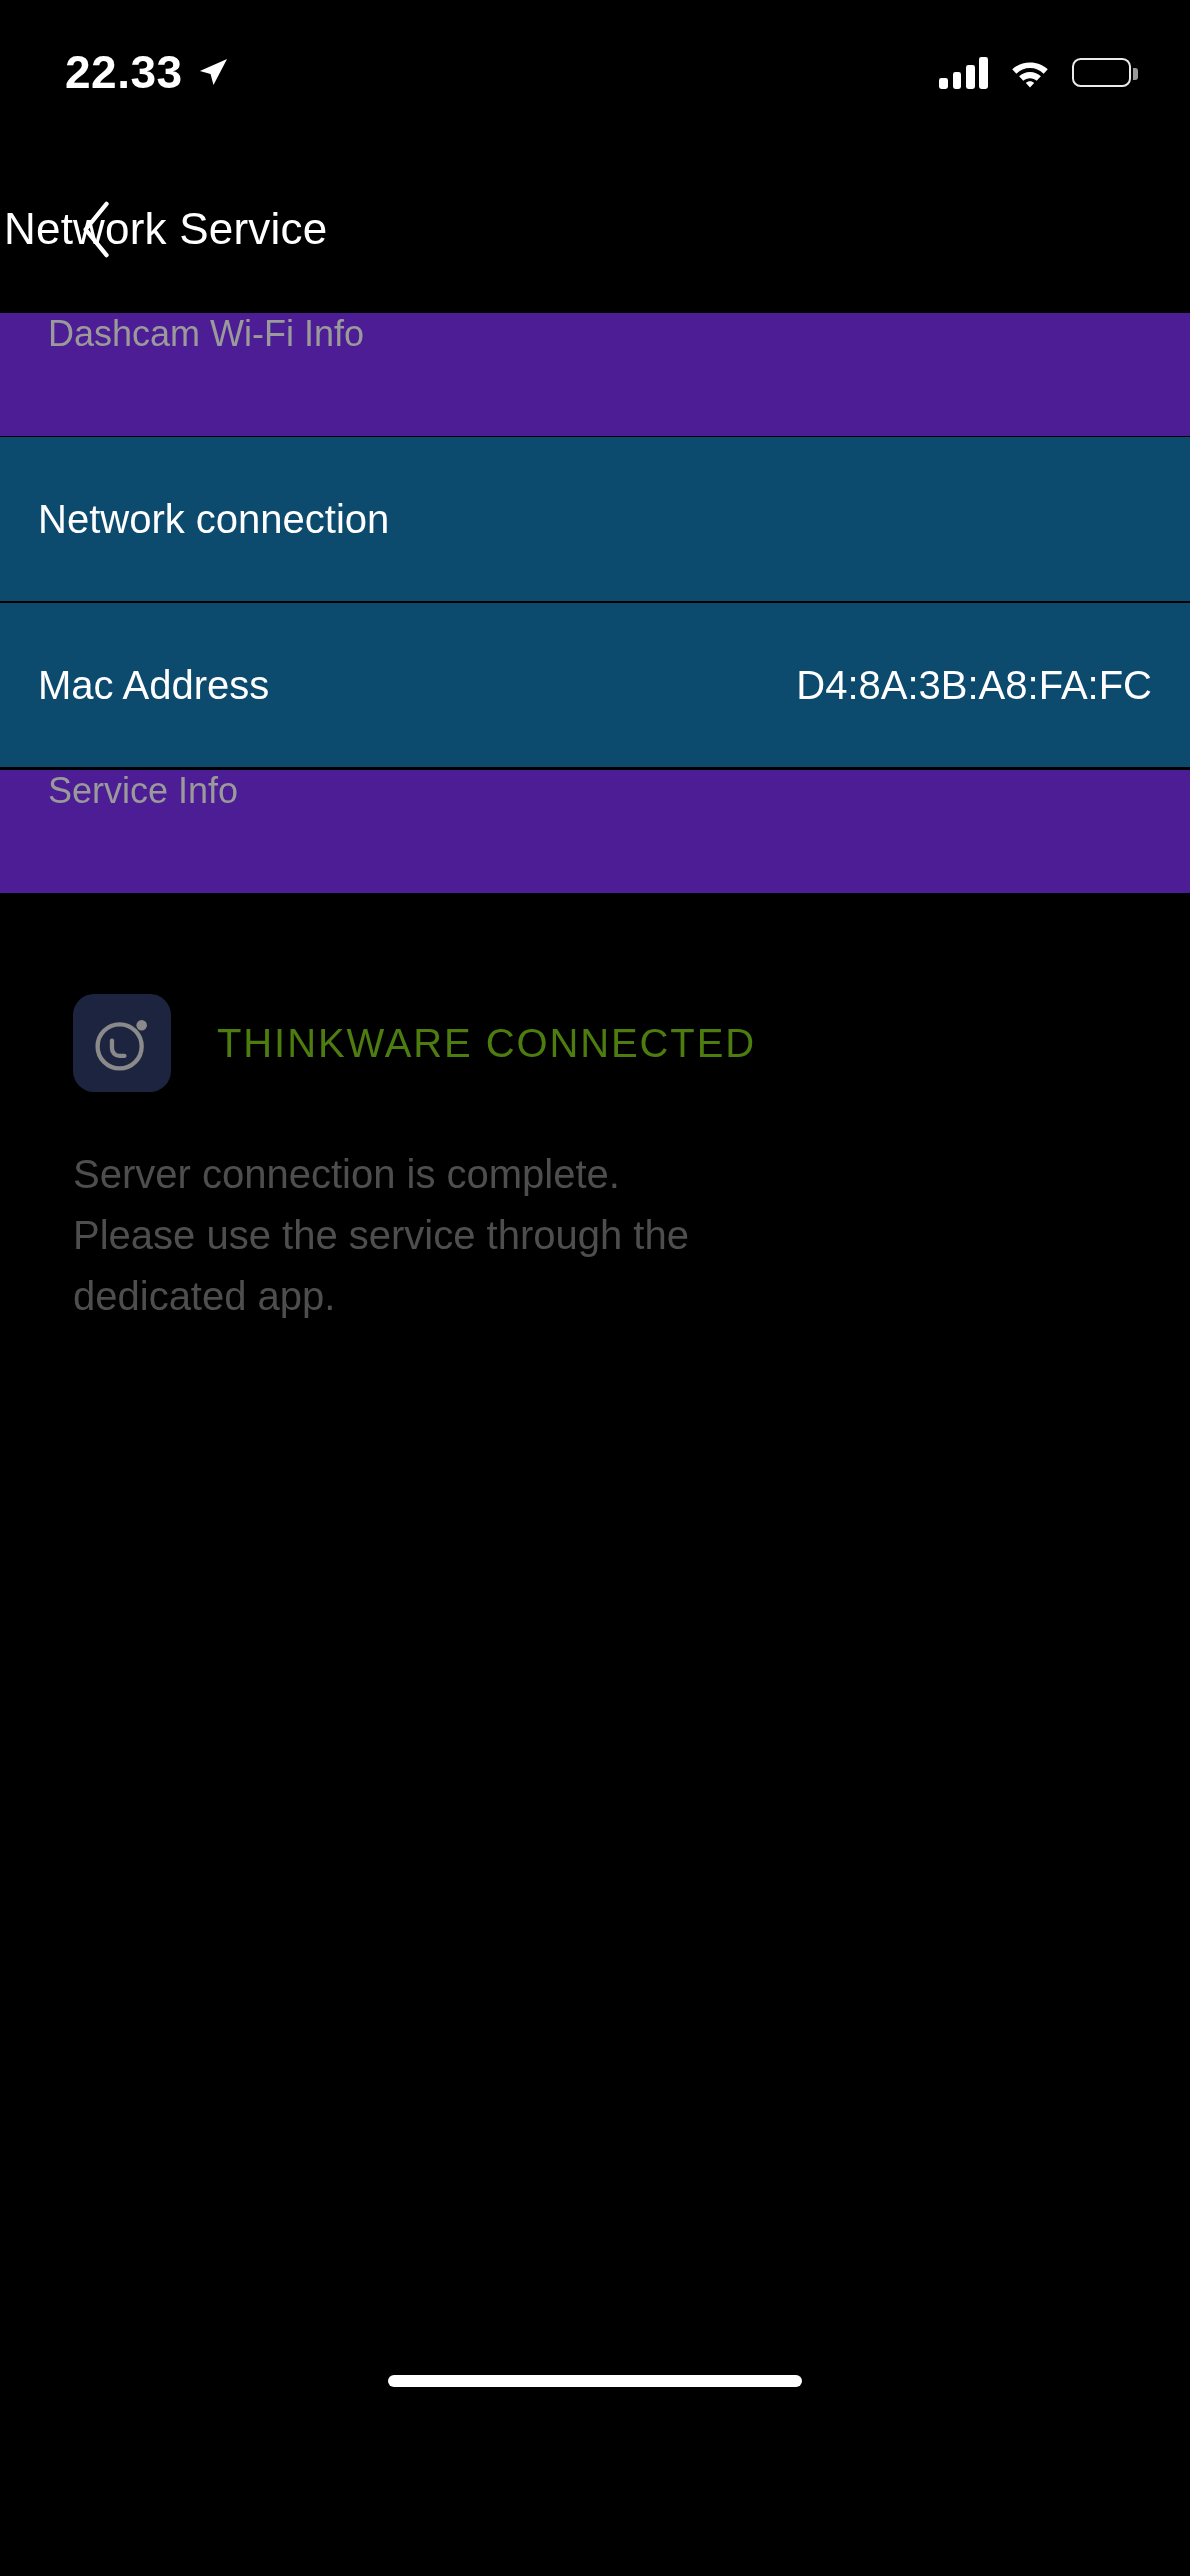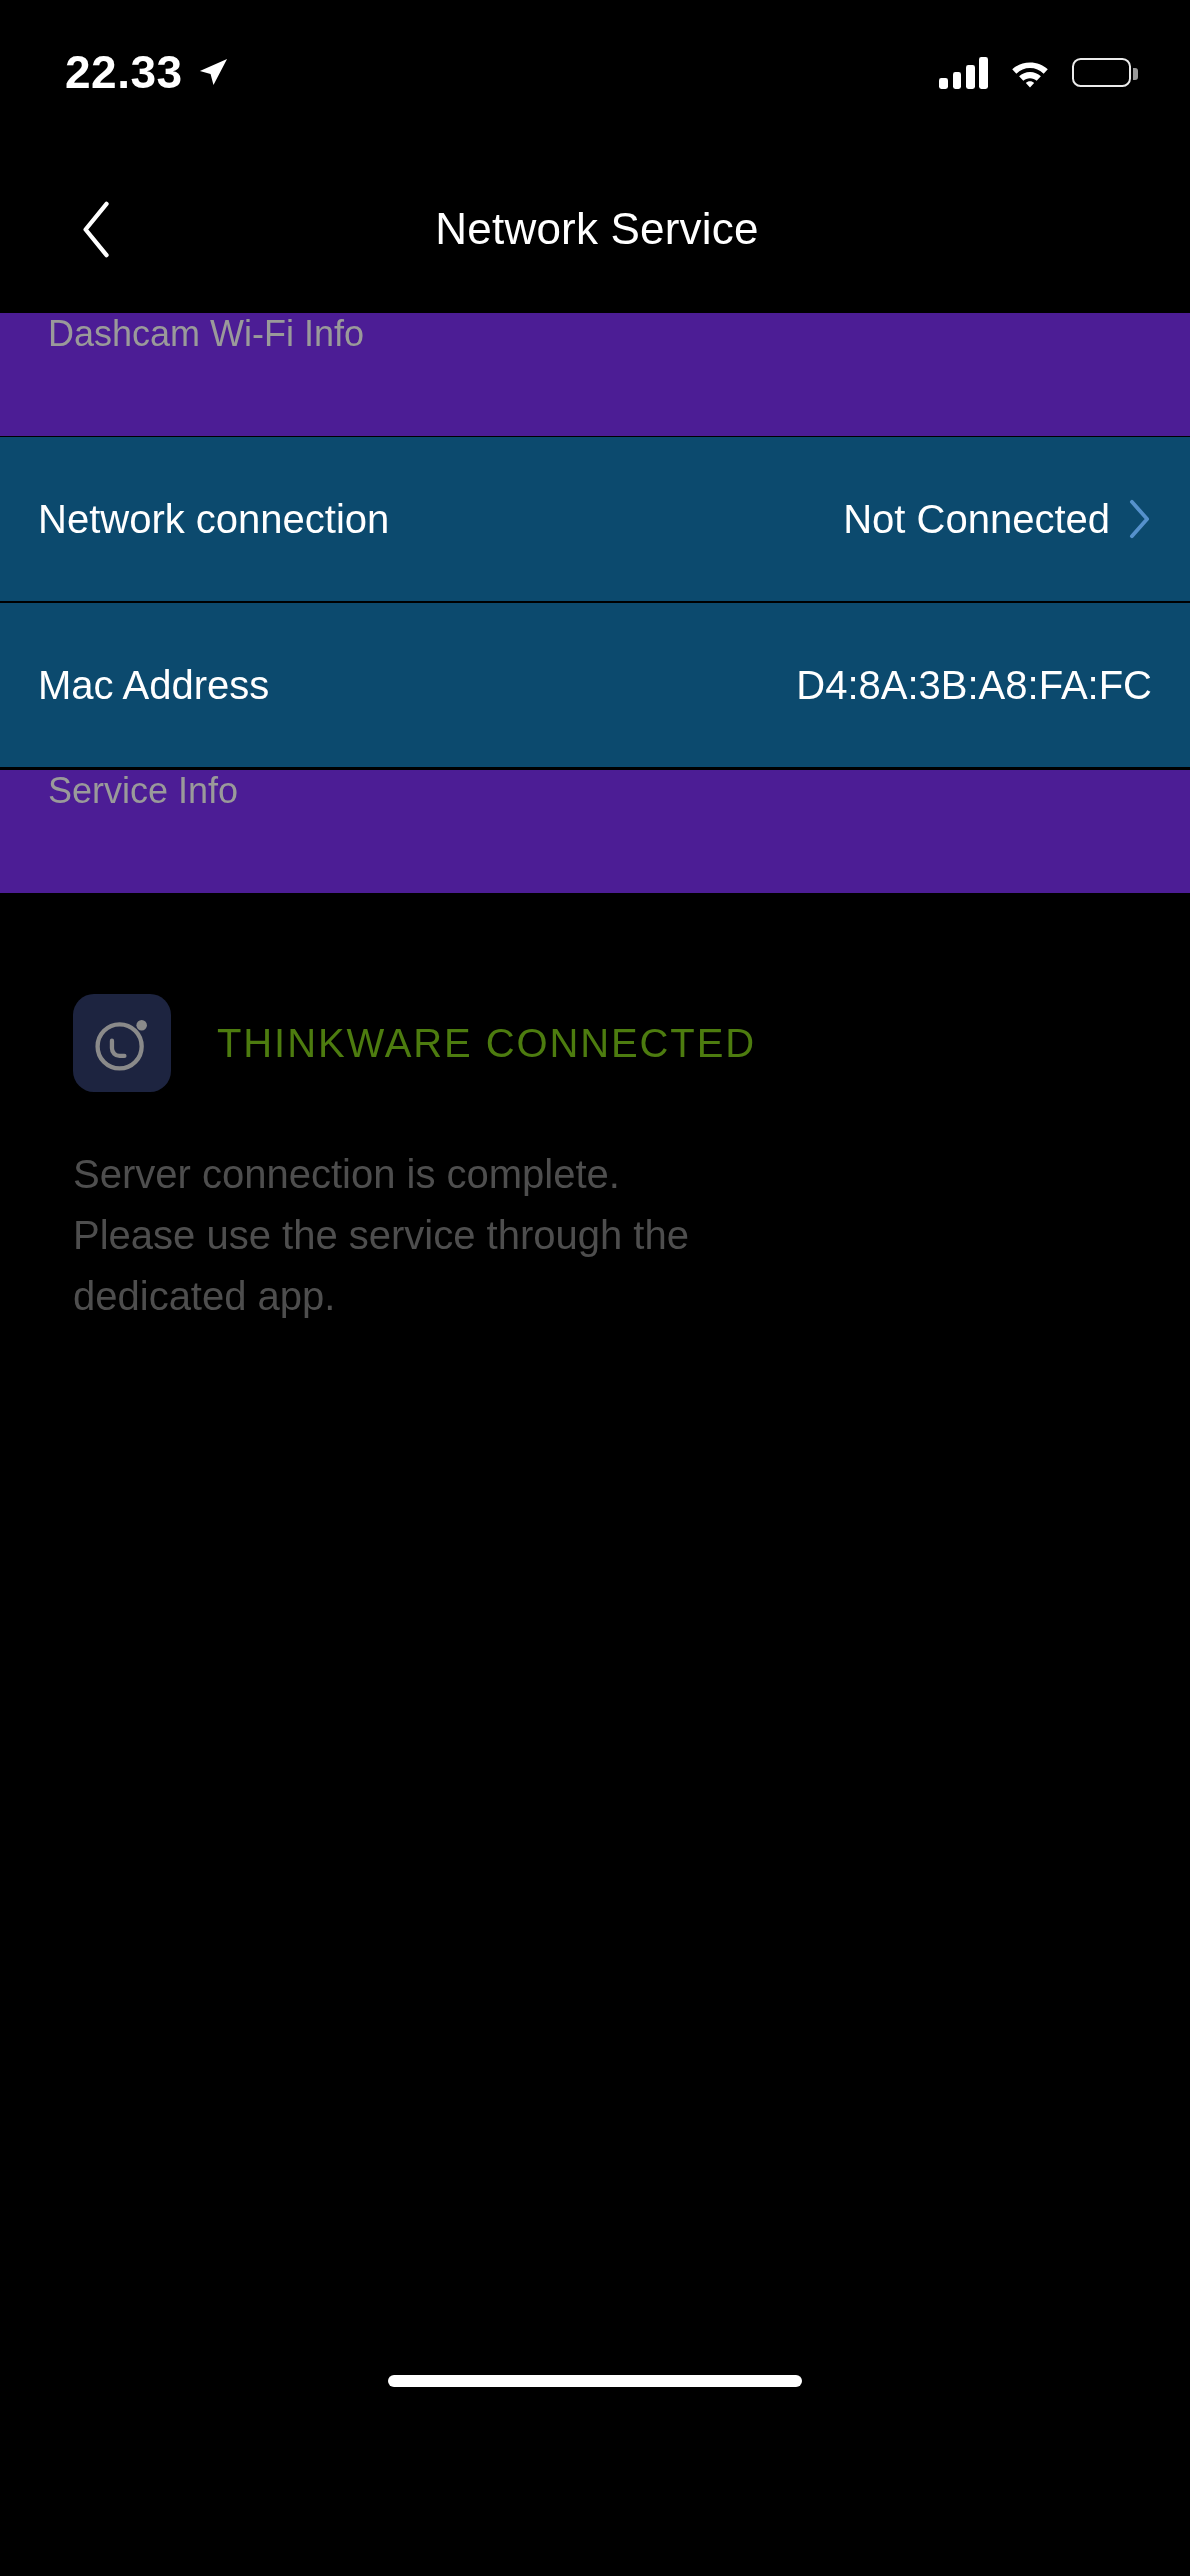--- a/index.html
+++ b/index.html
@@ -36,21 +36,21 @@
   .battery::after {
     content:""; position:absolute; right:-8.6px; top:8.6px;
     width:4.8px; height:11.5px; background:rgba(255,255,255,0.6);
     border-radius:0 2.9px 2.9px 0;
   }
   .battery-fill { height:100%; background:#fff; border-radius:3.8px; }
 
   
   .nav-header {
     position:absolute; top:144px; left:4px; right:0; height:170px;
-    background:#000; display:flex; align-items:center; justify-content:center;
+    background:#000; display:flex; align-items:center; justify-content:flex-start;
   }
   .back-btn {
     position:absolute; left:50px; top:50%; transform:translateY(-50%);
     width:86px; height:86px; display:flex; align-items:center; justify-content:center;
     cursor:pointer;
   }
   .back-btn svg { width:44px; height:59px; display:block; }
   .nav-title { color:#fff; font-size:44px; font-weight:400; letter-spacing:0.2px; }
 
   
@@ -142,28 +142,20 @@
   </div>
 
   <div class="list-area">
 
     <div class="section-head">
       <span class="section-head-label">Dashcam Wi-Fi Info</span>
     </div>
 
     <div class="row">
       <span class="row-label">Network connection</span>
-      <span class="row-right">
-        <span class="row-value">Not Connected</span>
-        <span>
-          <svg class="row-chevron" viewBox="0 0 26 42" aria-hidden="true">
-            <path d="M5 3 L21 21 L5 39" fill="none" stroke="#5591cc" stroke-width="4" stroke-linecap="round" stroke-linejoin="round"></path>
-          </svg>
-        </span>
-      </span>
     </div>
 
     <div class="row">
       <span class="row-label">Mac Address</span>
       <span class="row-right">
         <span class="row-value">D4:8A:3B:A8:FA:FC</span>
       </span>
     </div>
 
     <div class="section-head second">

